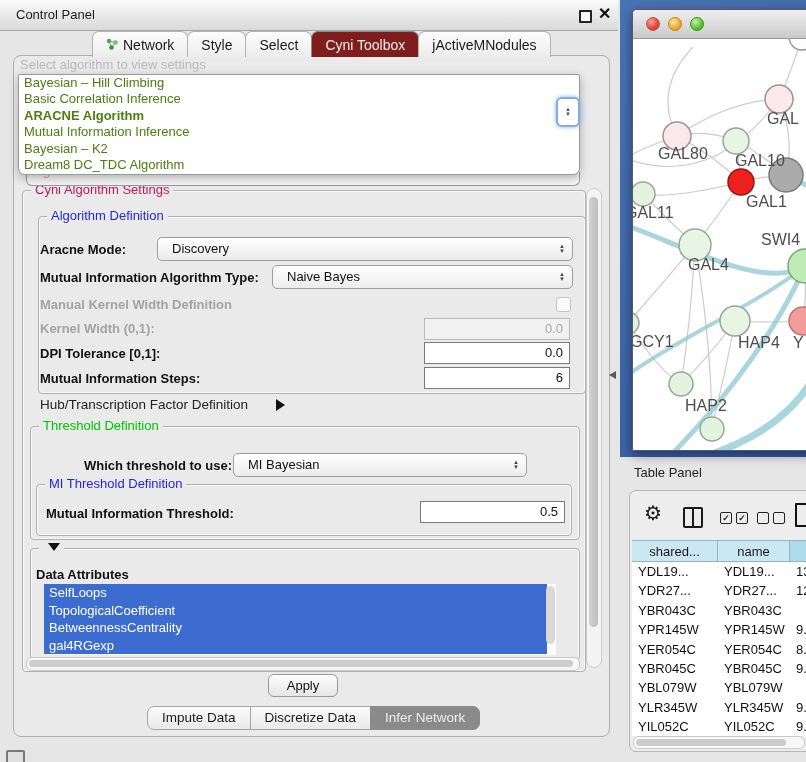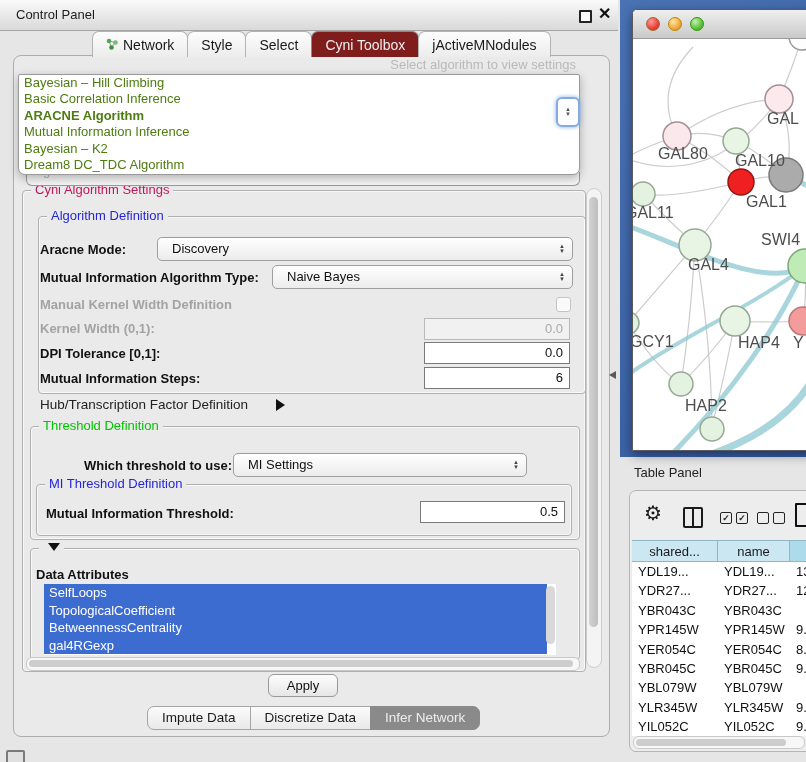--- a/index.html
+++ b/index.html
@@ -13,21 +13,21 @@
   .float-ico{position:absolute;left:579px;top:10px;width:9px;height:9px;border:2px solid #222;border-radius:1px;background:#fff}
   .close-ico{position:absolute;left:598px;top:4px;font-size:16px;font-weight:bold;color:#111}
   .tabbar{position:absolute;left:92px;top:31px;height:26px;display:flex;z-index:10}
   .tab{display:flex;align-items:center;gap:5px;padding:5px 13px;line-height:24px;font-size:14px;color:#1a1a1a;
     background:linear-gradient(#fdfdfd,#ececec);border:1px solid #b3b3b3;border-bottom:none;
     border-radius:7px 7px 0 0;margin-right:-1px;white-space:nowrap}
   .tab.sel{background:#7f1d1d;color:#efefef;border-color:#8a8a8a}
   .panel{position:absolute;left:13px;top:55px;width:595px;height:680px;background:#eaeaea;
     border:1px solid #adadad;border-radius:8px}
   
-  .placeholder{position:absolute;left:20px;top:57px;width:556px;height:16px;text-align:right;
+  .placeholder{position:absolute;left:20px;top:57px;width:556px;height:16px;text-align:left;
     color:#b9b9b9;font-size:13px;z-index:31}
   .popup{position:absolute;left:18px;top:74px;width:560px;height:99px;background:#fff;
     border:1px solid #9a9a9a;border-radius:2px 2px 7px 7px;box-shadow:0 3px 10px rgba(0,0,0,.28);
     z-index:30;overflow:hidden}
   .algo-item{height:16.4px;line-height:16.4px;padding-left:5px;font-size:13px;color:#4d7c0f;white-space:nowrap}
   .algo-item.hl{font-weight:bold}
   .combo-frag{position:absolute;left:556px;top:97px;width:20px;height:26px;background:#fff;
     border:2px solid #85abe4;border-radius:6px;box-shadow:0 0 4px #85abe4;z-index:32;
     display:flex;flex-direction:column;align-items:center;justify-content:center;font-size:6px;color:#555;line-height:5px}
   .combo-sliver{position:absolute;left:26px;top:172px;width:552px;height:13px;background:#f4f4f4;
@@ -189,21 +189,21 @@
 <div class="field" style="left:424px;top:367px;width:146px">6</div>
 
 <div class="plabel" style="left:40px;top:397px;font-size:13.5px">Hub/Transcription Factor Definition</div>
 <div class="abs" style="left:276px;top:398px"><span class="tri-r"></span></div>
 
 <div class="group" style="left:30px;top:426px;width:548px;height:112px">
   <div class="gtitle green">Threshold Definition</div>
 </div>
 <div class="blabel" style="left:84px;top:458px">Which threshold to use:</div>
 <div class="combo" style="left:233px;top:453px;width:294px">
-  <span>MI Settings</span>
+  <span>MI Bayesian</span>
   <span class="stepper">▲<br>▼</span>
 </div>
 <div class="group" style="left:36px;top:484px;width:534px;height:50px">
   <div class="gtitle blue">MI Threshold Definition</div>
 </div>
 <div class="blabel" style="left:46px;top:506px">Mutual Information Threshold:</div>
 <div class="field" style="left:420px;top:501px;width:145px">0.5</div>
 
 <div class="group" style="left:30px;top:548px;width:548px;height:110px">
   <div class="gtitle dark">

